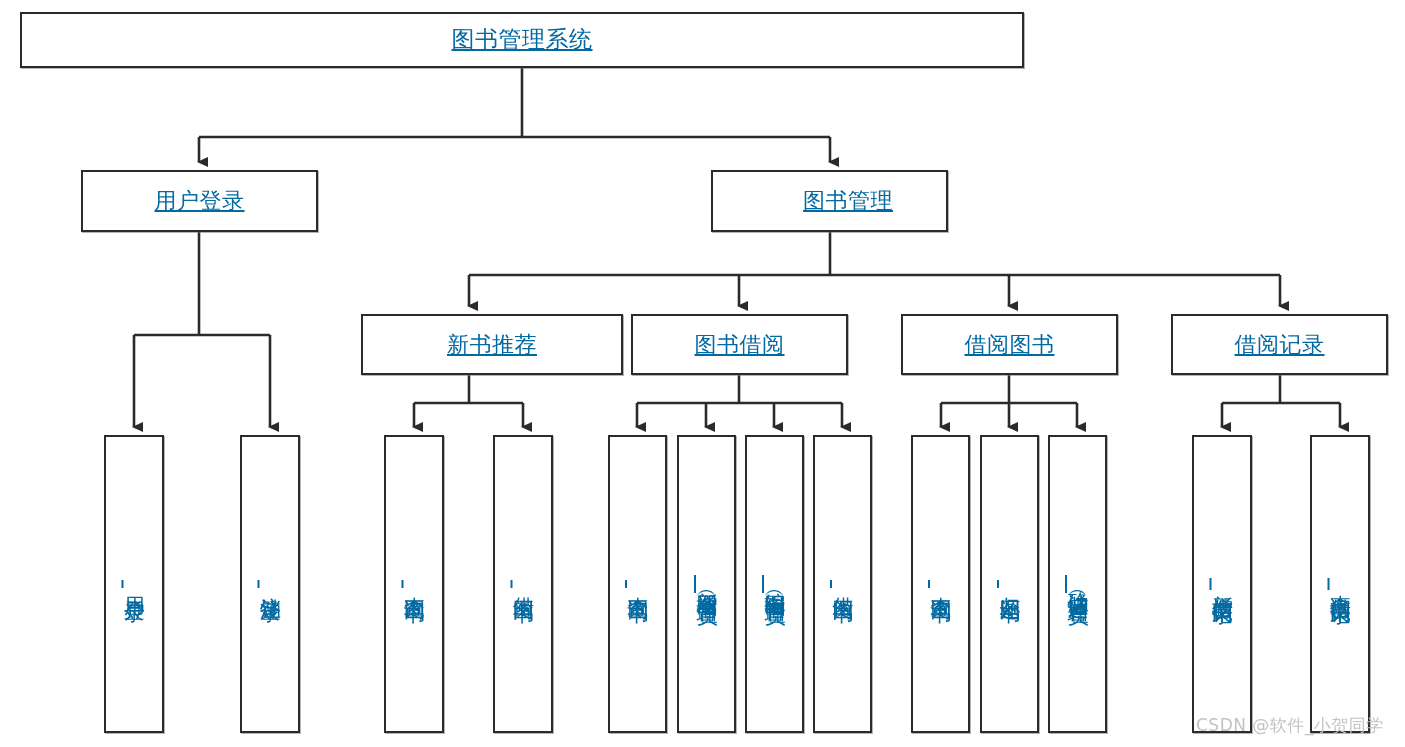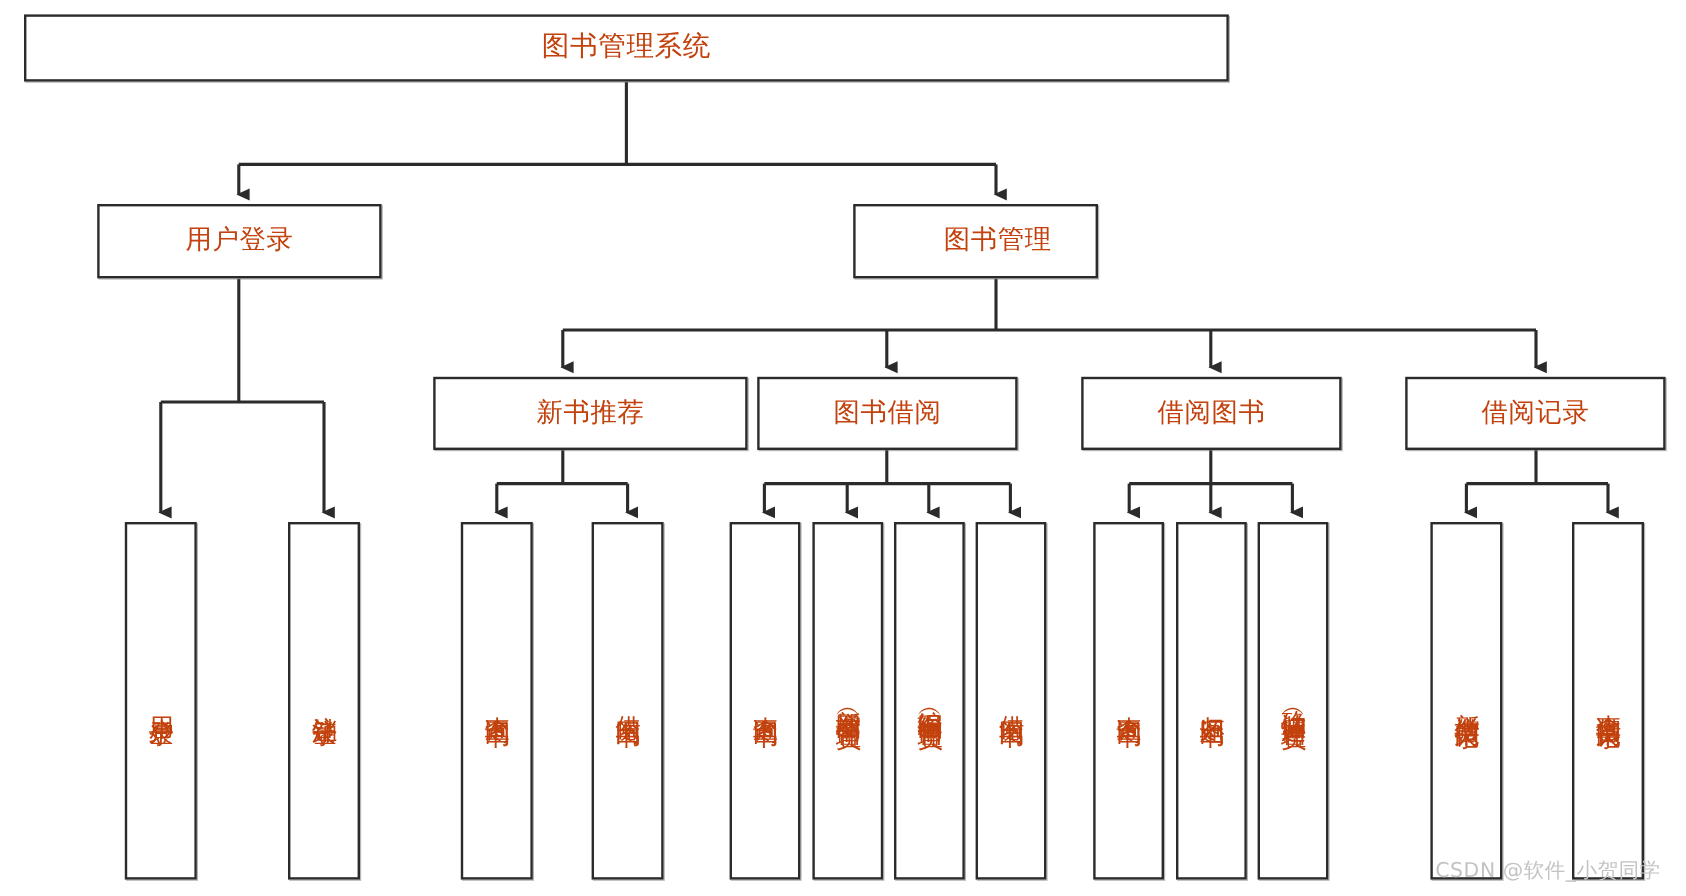--- a/index.html
+++ b/index.html
@@ -31,24 +31,25 @@
     box-sizing: border-box;
     background: #ffffff;
     border: 2px solid #2b2b2b;
     box-shadow: 1px 1px 0 0 rgba(120,120,120,0.55);
     display: flex;
     align-items: center;
     justify-content: center;
     z-index: 2;
   }
   .node .label {
-    color: #c2410c;
+    color: #0369a1;
     line-height: 1.18;
     text-align: center;
     white-space: nowrap;
+    text-decoration: underline;
   }
   
   .node.horiz .label {
     font-size: 22px;
     letter-spacing: 0.5px;
   }
   .node.root .label {
     font-size: 23px;
   }
   
@@ -128,21 +129,21 @@
     </g>
   </svg>
 
   <div class="node horiz root" style="left:20px; top:12px; width:1004px; height:56px;">
     <span class="label">图书管理系统</span>
   </div>
 
   <div class="node horiz" style="left:81px; top:170px; width:237px; height:62px;">
     <span class="label">用户登录</span>
   </div>
-  <div class="node horiz" style="left:711px; top:170px; width:204px; height:62px;padding-left:37px;">
+  <div class="node horiz" style="left:711px; top:170px; width:237px; height:62px;padding-left:37px;">
     <span class="label">图书管理</span>
   </div>
 
   <div class="node horiz" style="left:361px; top:314px; width:262px; height:61px;">
     <span class="label">新书推荐</span>
   </div>
   <div class="node horiz" style="left:631px; top:314px; width:217px; height:61px;">
     <span class="label">图书借阅</span>
   </div>
   <div class="node horiz" style="left:901px; top:314px; width:217px; height:61px;">

